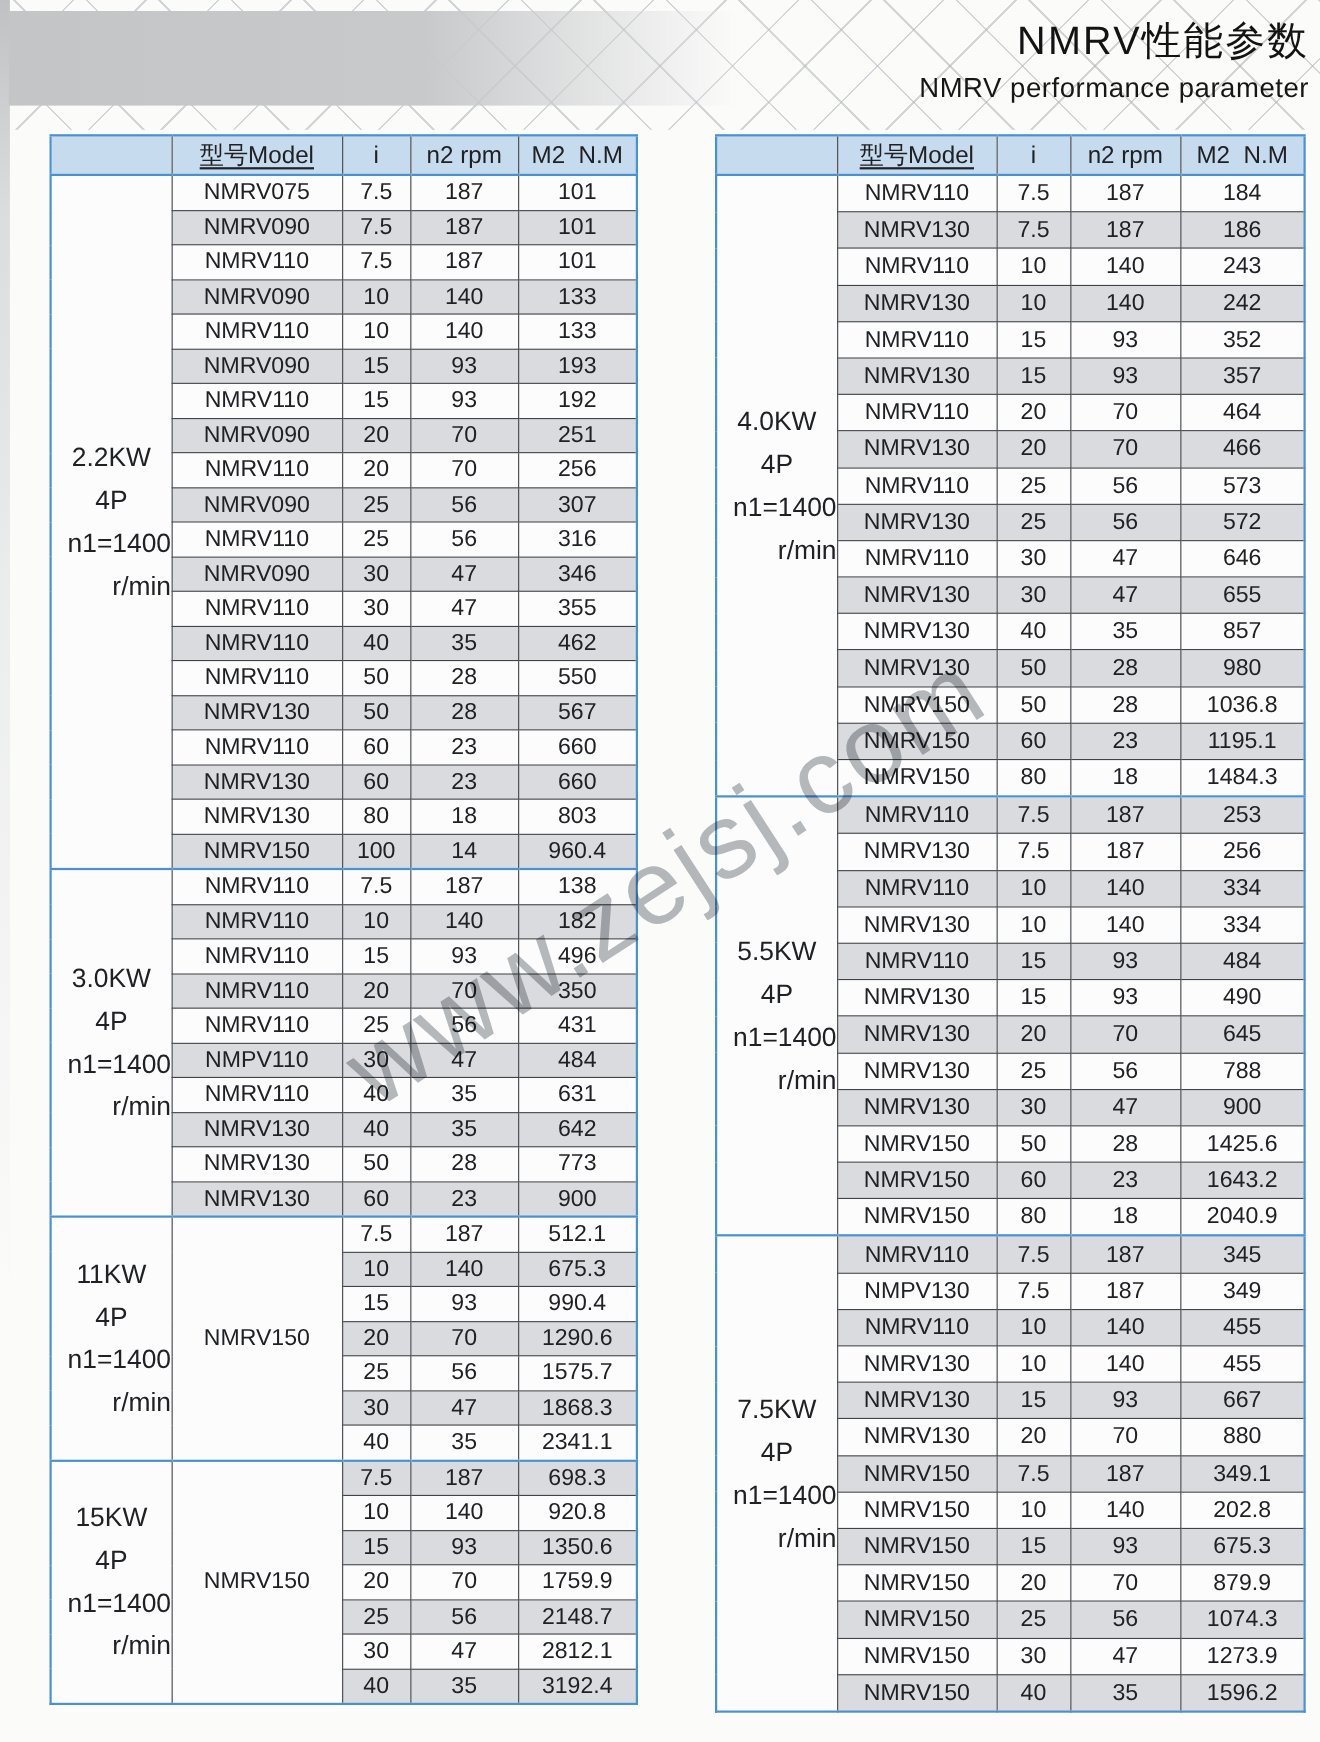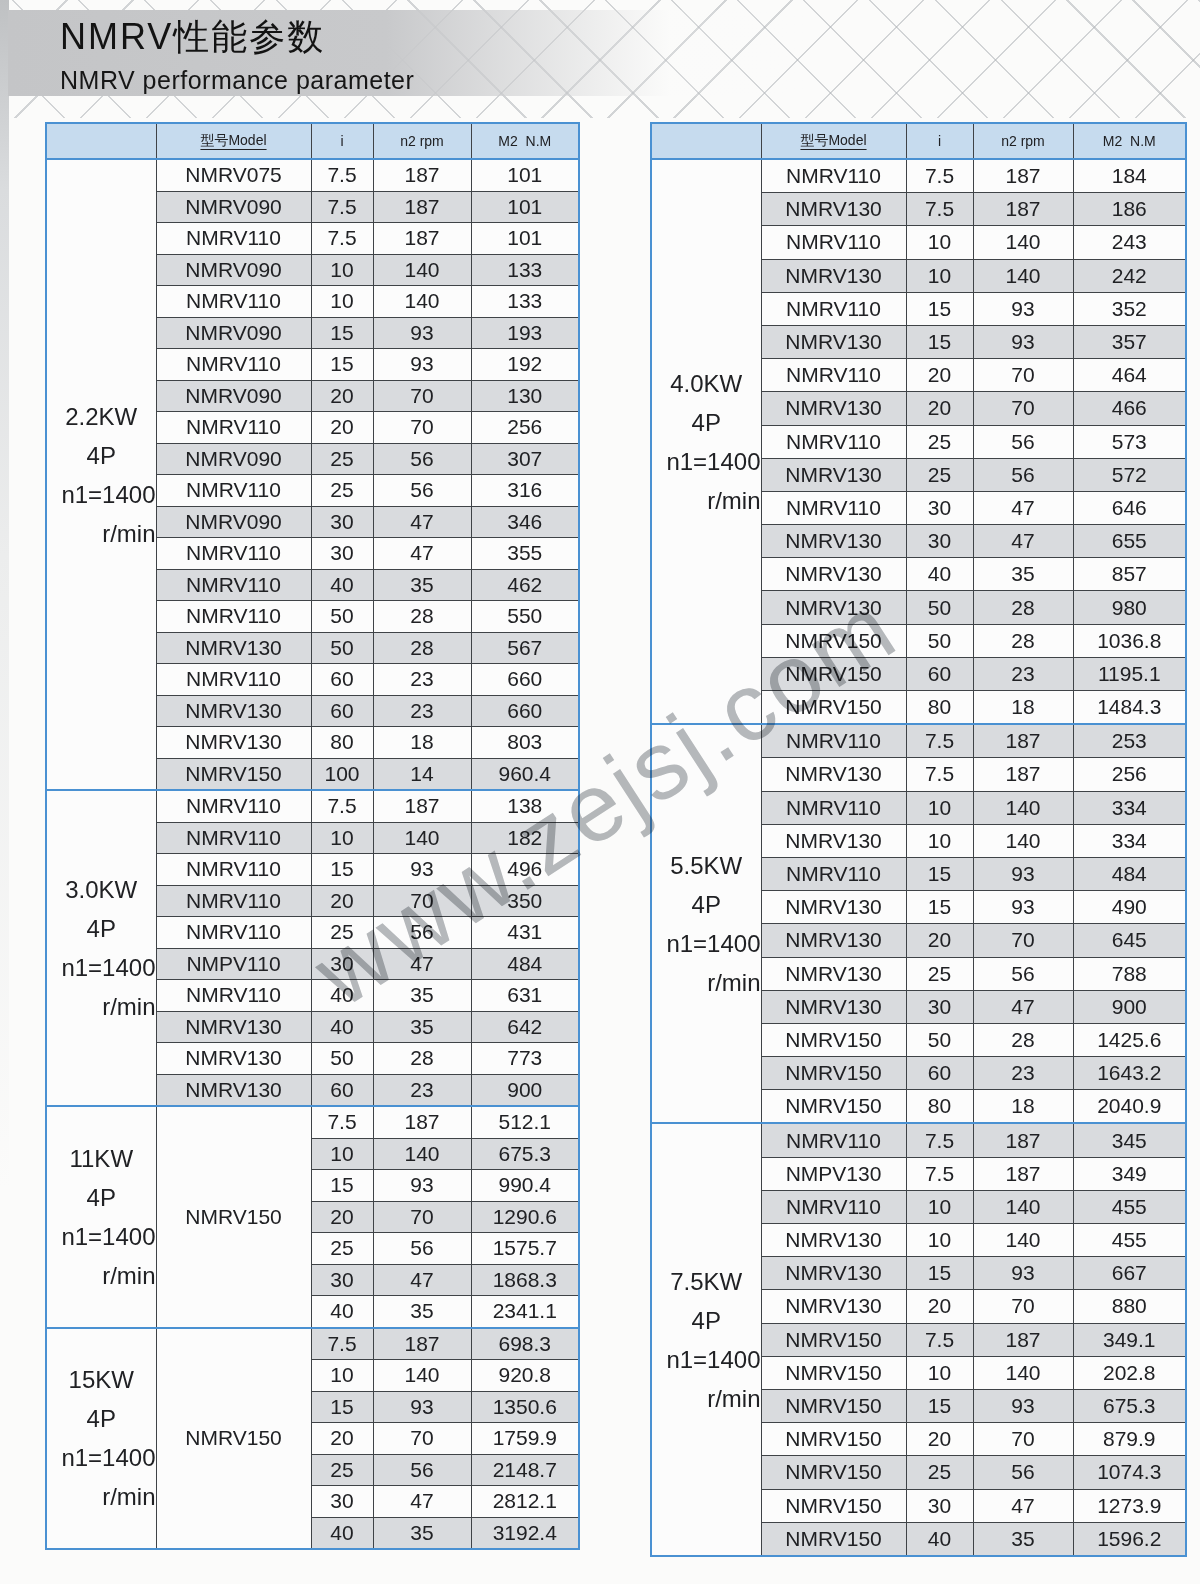--- a/index.html
+++ b/index.html
@@ -15,33 +15,33 @@
       repeating-linear-gradient(-45deg, rgba(0,0,0,0) 0 45px, rgba(176,180,184,.55) 45px 46.6px);
   }
   
   .scan-edge{
     position:absolute;left:0;top:0;width:9px;height:1584px;
     background:linear-gradient(to bottom,#bfc1c3 0%,#dadcde 12%,#eceded 35%,rgba(236,237,237,0) 75%);
   }
   .title-bar{
     position:absolute;left:8px;top:10px;width:1182px;height:86px;
     background:linear-gradient(to right,#c4c5c7 0%,#c8c9cb 32%,rgba(250,250,250,.15) 56%,rgba(250,250,250,0) 68%);
-    padding-left:52px;box-sizing:border-box;
+    padding-left:52px;box-sizing:border-box;text-align:right;
   }
   .title-zh{font-size:36px;letter-spacing:2px;color:#131313;margin-top:3px;}
   .title-en{font-size:25px;color:#161616;margin-top:4px;letter-spacing:.5px;}
 
   .tbl-wrap{position:absolute;top:122px;}
   .tbl-wrap.left{left:45px;}
   .tbl-wrap.right{left:650px;}
 
   table.tbl{border-collapse:collapse;table-layout:fixed;border:2.5px solid #4a91d2;color:#202124;}
   .tbl th,.tbl td{border:1.5px solid #3f4347;text-align:center;vertical-align:middle;padding:0;overflow:hidden;}
   .tbl th{
-    background:#c6dbee;font-weight:normal;font-size:14px;height:34px;
+    background:#c6dbee;font-weight:normal;font-size:22px;height:34px;
     border-top:2.5px solid #4a91d2;border-bottom:2.5px solid #4a91d2;white-space:pre;
   }
   .tbl th .u{text-decoration:underline;text-underline-offset:4px;}
   .tbl td{font-size:21px;background:#fcfcfc;}
   .tbl.lt td{height:30.5px;}
   .tbl.rt td{height:32.2px;}
   tr.stripe td.dcell{background:#d9dbde;}
   tr.gstart td{border-top:2.5px solid #4a91d2;margin-top:16px;}
   td.group-cell{background:#fcfcfc;font-size:24px;}
   td.model-merged{background:#fcfcfc;}
@@ -130,21 +130,21 @@
         <tr>
           <td class="dcell">NMRV110</td>
           <td class="dcell">15</td>
           <td class="dcell">93</td>
           <td class="dcell">192</td>
         </tr>
         <tr class="stripe">
           <td class="dcell">NMRV090</td>
           <td class="dcell">20</td>
           <td class="dcell">70</td>
-          <td class="dcell">130</td>
+          <td class="dcell">251</td>
         </tr>
         <tr>
           <td class="dcell">NMRV110</td>
           <td class="dcell">20</td>
           <td class="dcell">70</td>
           <td class="dcell">256</td>
         </tr>
         <tr class="stripe">
           <td class="dcell">NMRV090</td>
           <td class="dcell">25</td>

